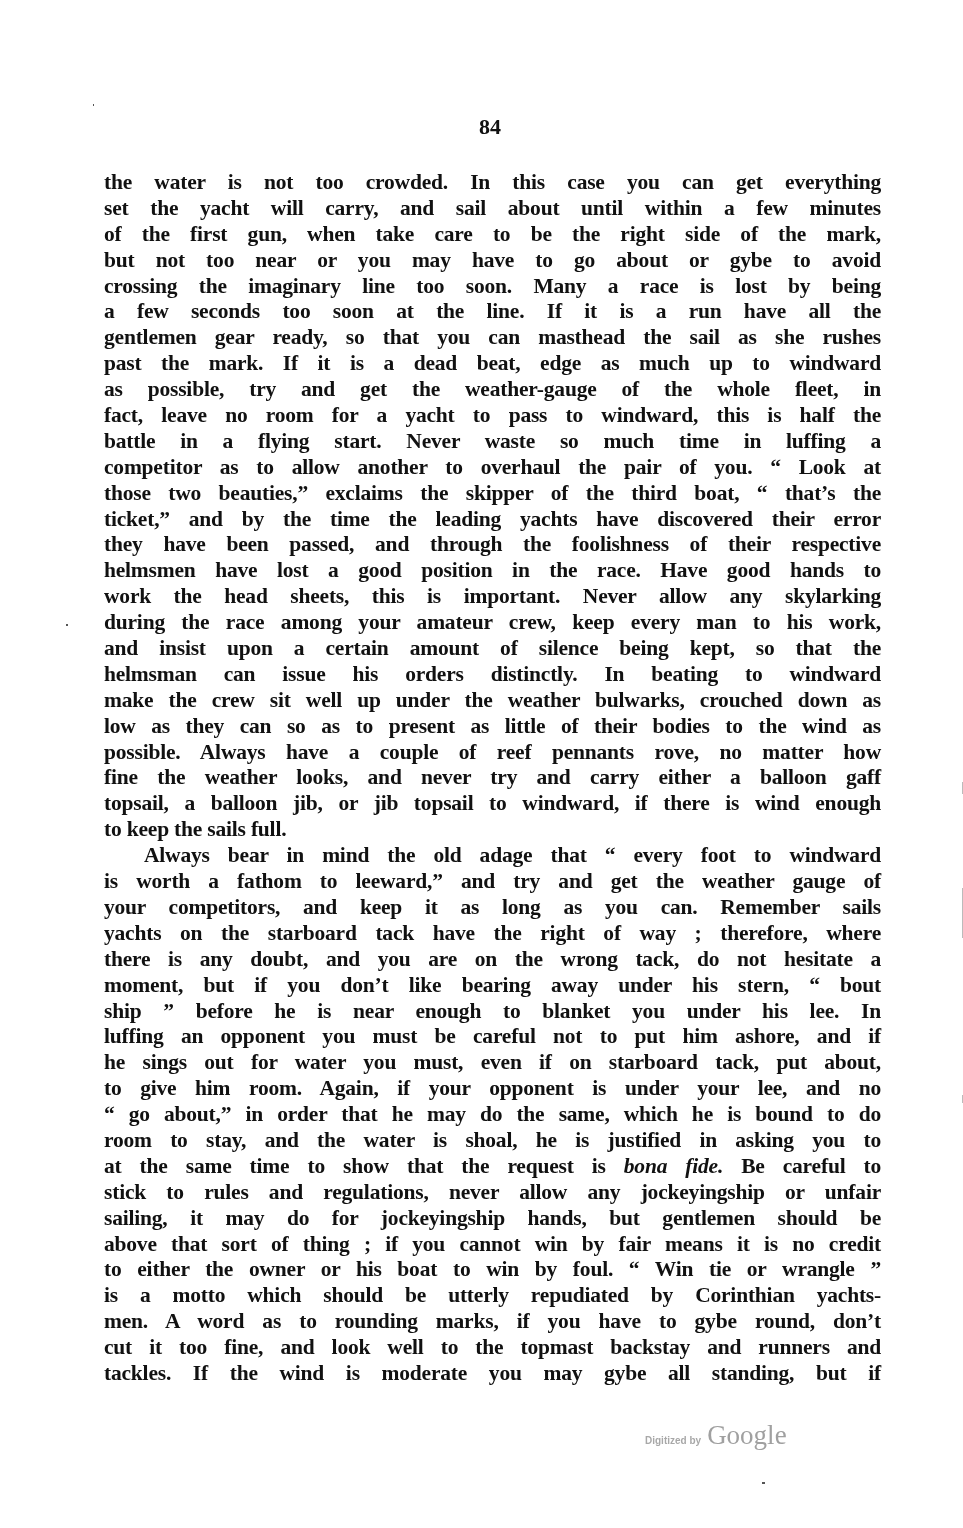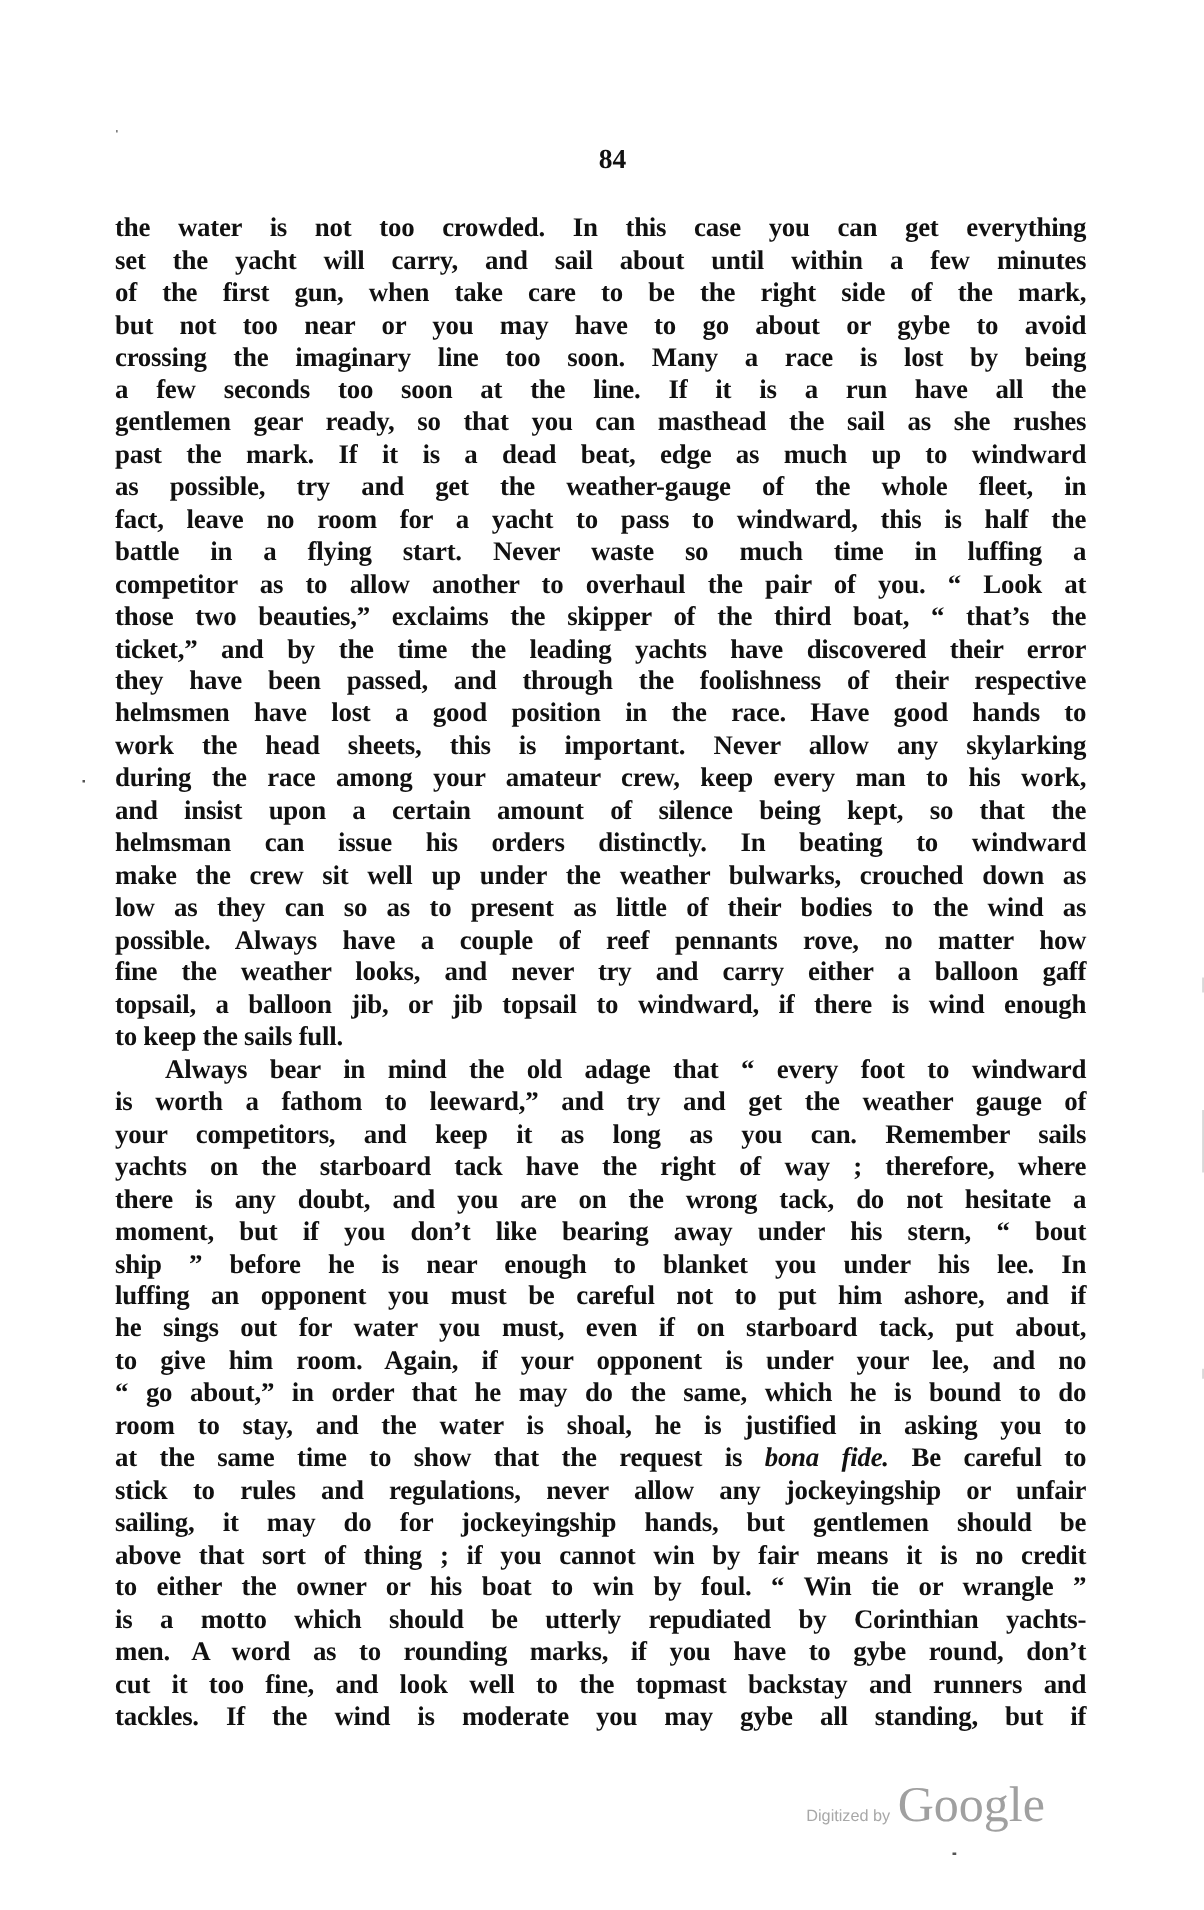--- a/index.html
+++ b/index.html
@@ -20,21 +20,21 @@
       top: 114px;
       left: 0;
       width: 980px;
       text-align: center;
       font-size: 22px;
       font-weight: bold;
     }
     .text-block {
       position: absolute;
       top: 170px;
-      left: 92px;
+      left: 104px;
       width: 777px;
     }
     .line {
       display: block;
       height: 25.9px;
       line-height: 25.9px;
       font-size: 21.5px;
       font-weight: bold;
       white-space: nowrap;
       text-align: justify;
@@ -51,26 +51,27 @@
     }
     .watermark {
       position: absolute;
       top: 1420px;
       left: 645px;
       color: #a8a8a8;
       white-space: nowrap;
     }
     .watermark .small {
       font-family: "Liberation Sans", "DejaVu Sans", sans-serif;
-      font-size: 13px;
+      font-size: 10px;
       vertical-align: baseline;
+      font-weight: bold;
     }
     .watermark .brand {
       font-family: "Liberation Serif", "DejaVu Serif", serif;
-      font-size: 40px;
+      font-size: 27px;
       color: #a0a0a0;
       margin-left: 2px;
     }
     .speck {
       position: absolute;
       background: #555;
     }
     .margin-mark {
       position: absolute;
       background: #bbb;

